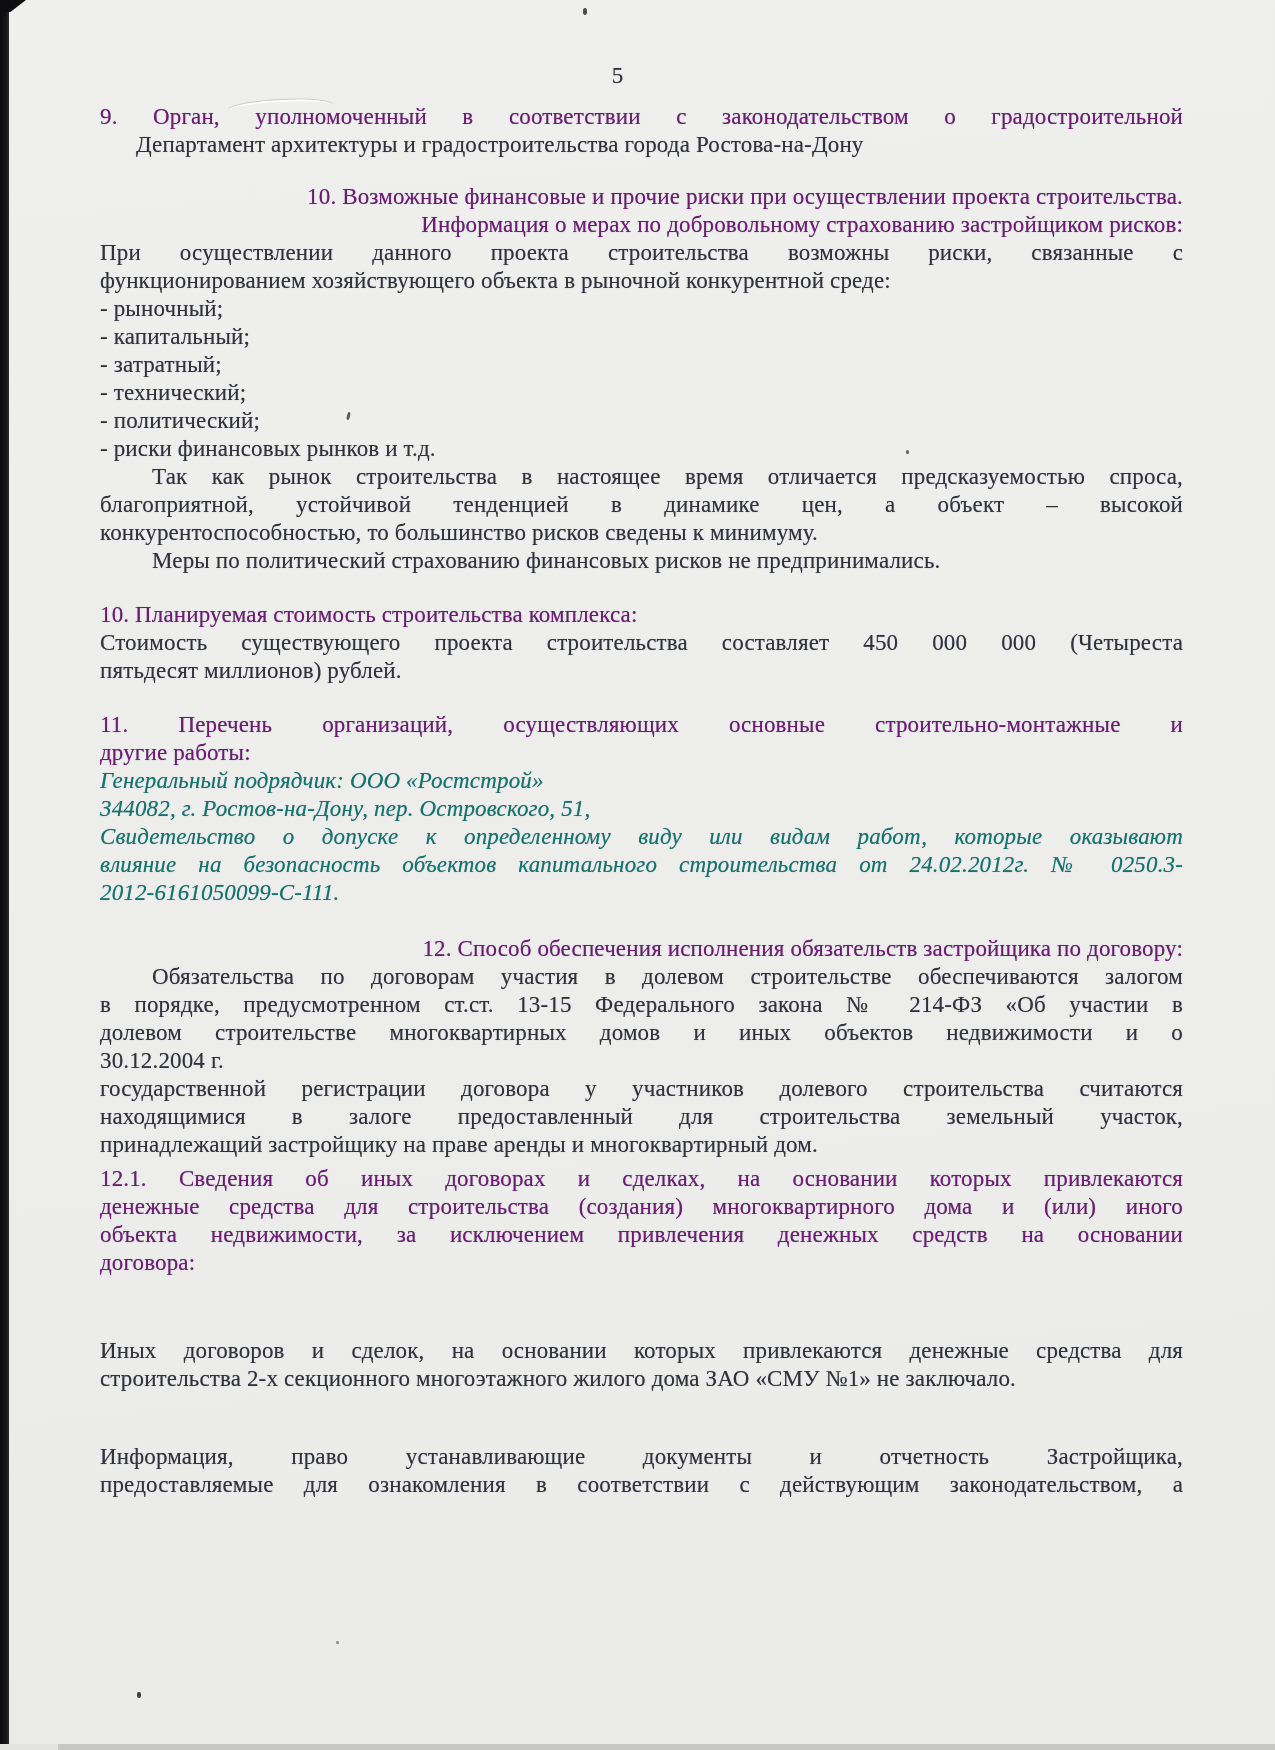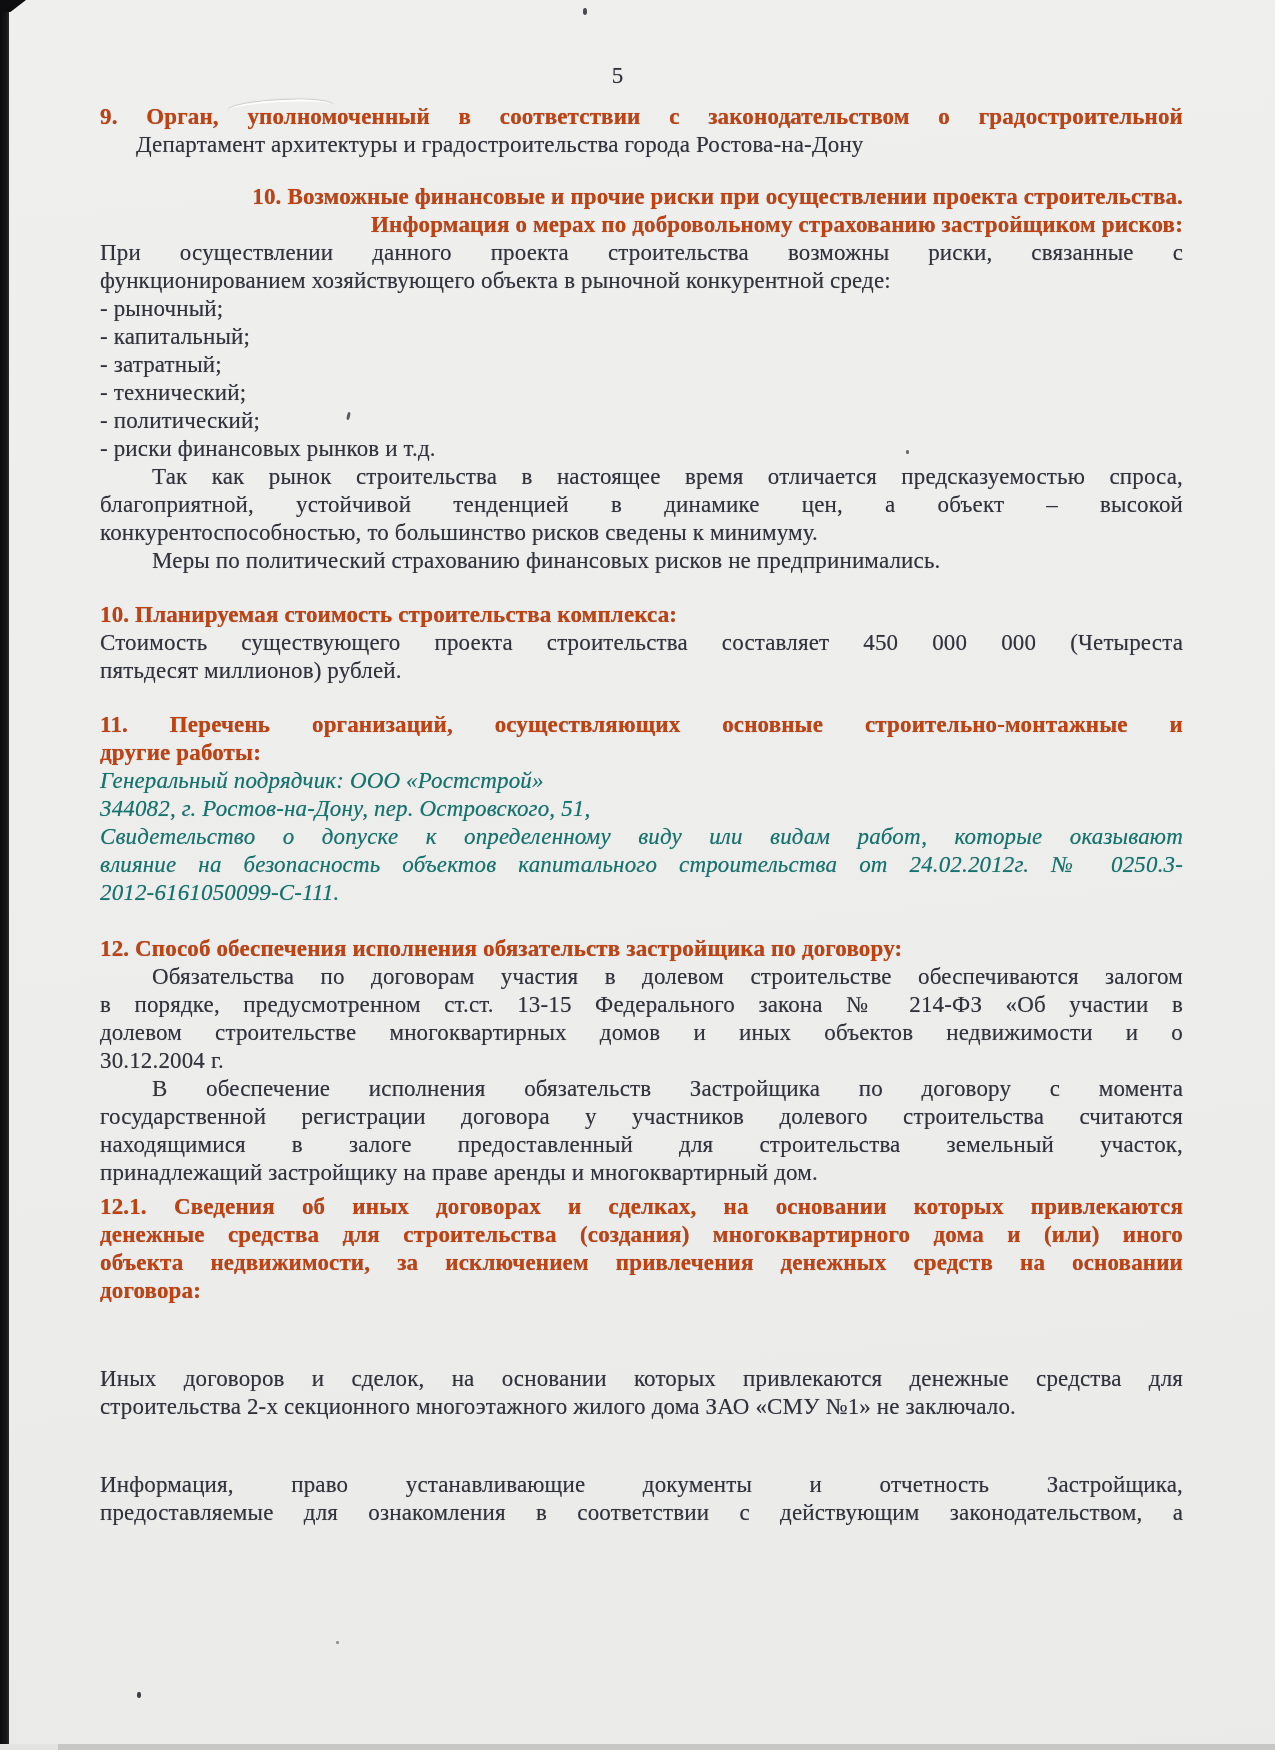--- a/index.html
+++ b/index.html
@@ -37,29 +37,29 @@
   .sp4{left:788px;top:121px;width:3px;height:3px;background:#8d8d92;}
   .sp5{left:137px;top:1692px;width:4px;height:6px;background:#3c3c42;}
   .sp6{left:336px;top:1641px;width:3px;height:3px;background:#909095;}
 
   main{position:absolute;left:100px;top:0;width:1083px;}
   .line{
     font-size:23px;line-height:28px;letter-spacing:0.15px;
     text-shadow:0 0 0.8px rgba(70,70,100,0.55);
   }
   .stretch{text-align:justify;text-align-last:justify;}
-  .bold .line{font-weight:bold;color:#c2410c;text-shadow:0 0 0.8px rgba(50,50,80,0.6);}
+  .bold .line{font-weight:normal;color:#701a75;text-shadow:0 0 0.8px rgba(50,50,80,0.6);}
   .italic .line{font-style:italic;color:#0f766e;}
   .center{text-align:center;padding-right:48px;}
 
   .pt62{padding-top:62px;}
   .mt13{margin-top:13px;}
   .mt24{margin-top:24px;text-align:right;}
   .mt26{margin-top:26px;}
-  .mt28{margin-top:28px;}
+  .mt28{margin-top:28px;text-align:right;}
   .mt6{margin-top:6px;}
   .mt60{margin-top:60px;}
   .mt50{margin-top:50px;}
 </style>
 </head>
 <body>
 
 <div class="edge-left"></div>
 <div class="edge-corner"></div>
 <div class="edge-bottom"></div>
@@ -147,21 +147,20 @@
     </div>
 
   <div>
       <div class="line stretch" style="text-indent: 52px;">Обязательства по договорам участия в долевом строительстве обеспечиваются залогом</div>
       <div class="line stretch">в порядке, предусмотренном ст.ст. 13-15 Федерального закона № 214-ФЗ «Об участии в</div>
       <div class="line stretch">долевом строительстве многоквартирных домов и иных объектов недвижимости и о</div>
       <div class="line">30.12.2004 г.</div>
     </div>
 
   <div>
-      <div class="line stretch" style="text-indent: 52px;">В обеспечение исполнения обязательств Застройщика  по договору с момента</div>
       <div class="line stretch">государственной регистрации договора у участников долевого строительства  считаются</div>
       <div class="line stretch">находящимися в залоге предоставленный для строительства земельный участок,</div>
       <div class="line">принадлежащий застройщику на праве аренды и  многоквартирный дом.</div>
     </div>
 
   <div class="bold mt6">
       <div class="line stretch">12.1. Сведения об иных договорах и сделках, на основании которых привлекаются</div>
       <div class="line stretch">денежные средства для строительства (создания) многоквартирного дома и (или) иного</div>
       <div class="line stretch">объекта недвижимости, за исключением привлечения денежных средств на основании</div>
       <div class="line">договора:</div>

